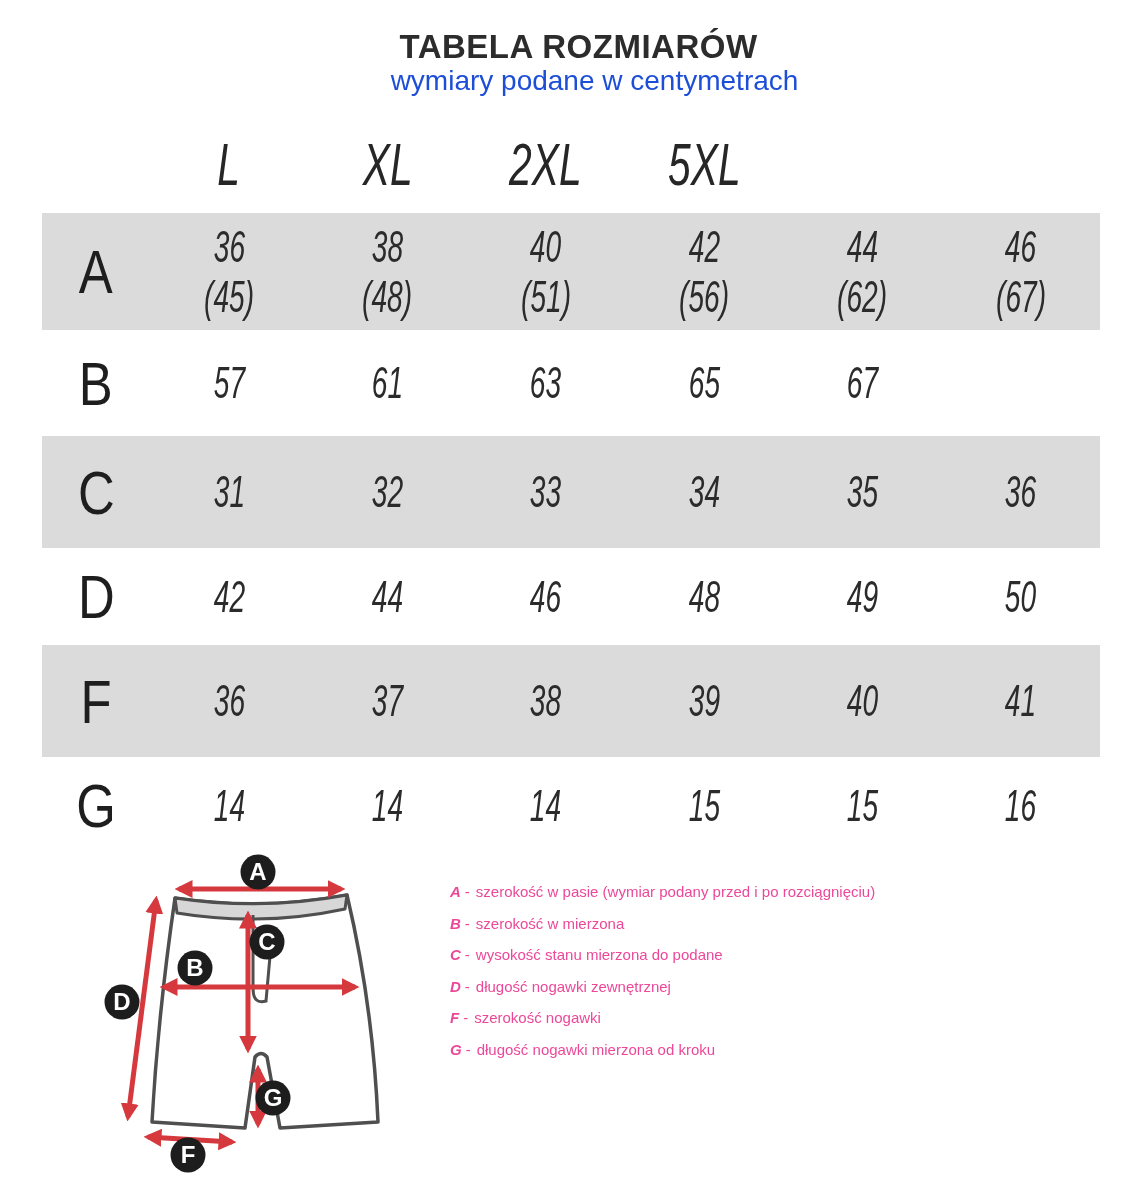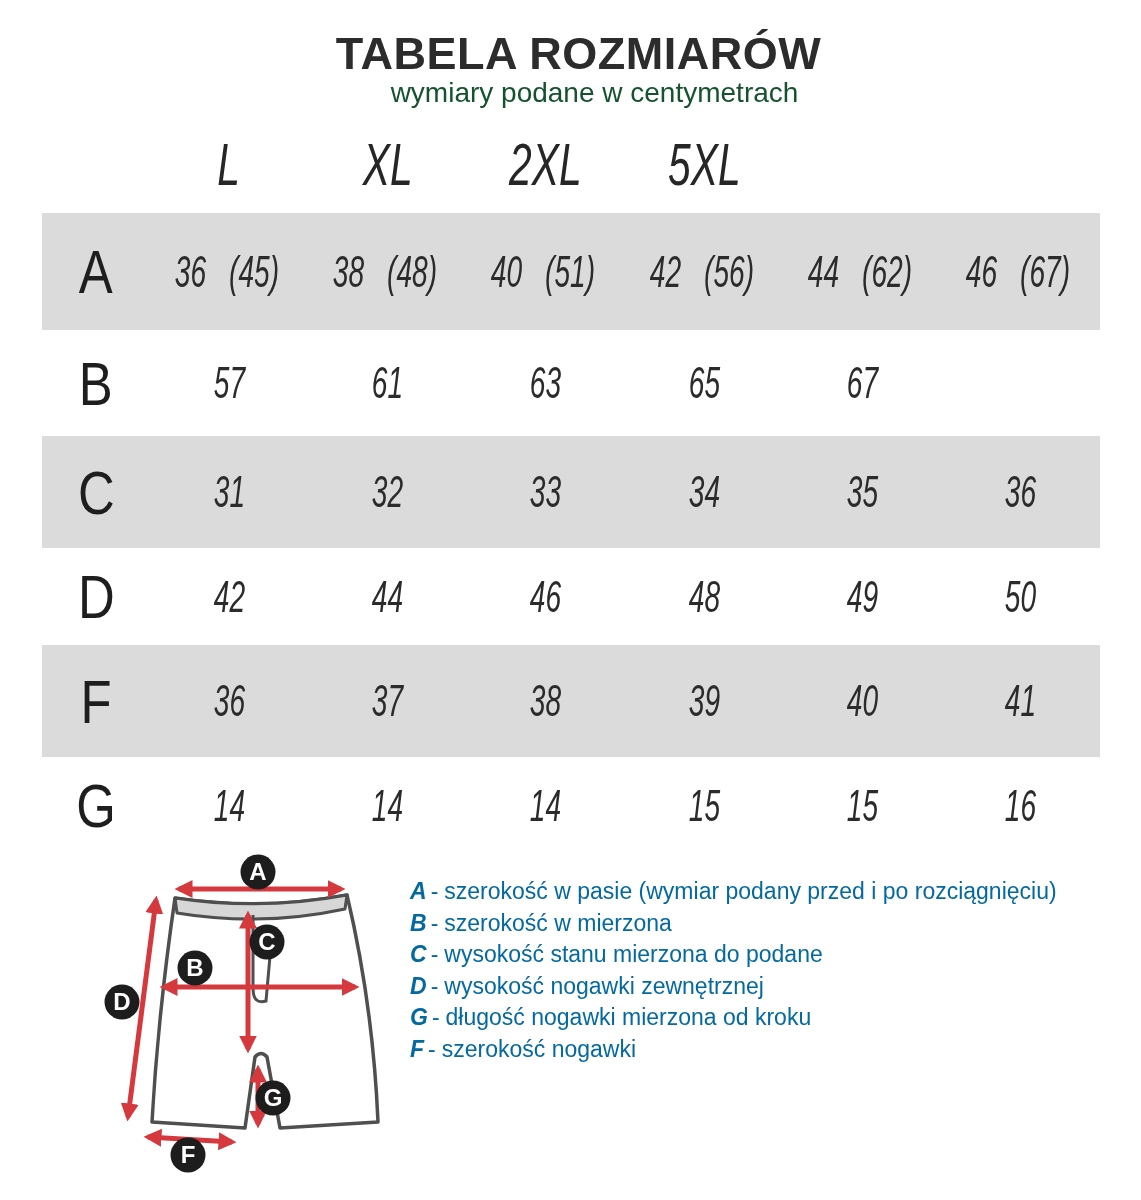--- a/index.html
+++ b/index.html
@@ -7,25 +7,25 @@
     position:relative;
     width:1141px;height:1200px;
     background:#ffffff;
     overflow:hidden;
     font-family:"Liberation Sans", sans-serif;
     color:#2e2e2e;
   }
   
   .hdr{position:absolute;top:30px;left:0;width:100%;text-align:center;}
   .title{
-    font-size:45px;font-weight:bold;color:#2c2c2c;
+    font-size:33px;font-weight:bold;color:#2c2c2c;
     letter-spacing:0.5px;line-height:1.05;margin:0;padding-left:16px;
   }
   .subtitle{
-    font-size:28px;color:#14532d;line-height:1.0;margin-top:2px;padding-left:48px;
+    font-size:28px;color:#1d4ed8;line-height:1.0;margin-top:2px;padding-left:48px;
   }
   
   .tbl{position:absolute;left:42px;top:115px;width:1058px;}
   .trow{
     display:grid;
     grid-template-columns:108px repeat(6,1fr);
     align-items:center;
   }
   .thead{height:98px;}
   .trow.gray{background:#dbdbdb;}
@@ -37,30 +37,30 @@
   .trow.r5{height:97px;}
   .cell{display:flex;align-items:center;justify-content:center;overflow:visible;}
   .cell.colhead span{
     display:inline-block;font-style:italic;font-size:60px;color:#262626;
     transform:scaleX(0.68);white-space:nowrap;
   }
   .cell.rowlabel span{
     display:inline-block;font-size:62px;color:#1e1e1e;
     transform:scaleX(0.82);
   }
-  .cell.val{text-align:center;}
+  .cell.val{flex-direction:column;text-align:center;}
   .cell.val span{
     display:inline-block;font-style:italic;font-size:44px;color:#2b2b2b;
     transform:scaleX(0.64);white-space:nowrap;line-height:1.12;
   }
   
   .diagram{position:absolute;left:95px;top:845px;width:310px;height:355px;}
   
   .legend{position:absolute;left:410px;top:876px;width:680px;}
-  .lg-line{font-size:23px;line-height:31.5px;color:#0369a1;white-space:nowrap;}
+  .lg-line{font-size:15px;line-height:31.5px;color:#ec4899;white-space:nowrap;margin-left:40px;}
   .lg-letter{font-weight:bold;font-style:italic;}
   .lg-sep{margin:0 6px 0 4px;}
 </style>
 </head>
 <body>
 
 <div class="page">
 
   <div class="hdr">
     <h1 class="title">TABELA ROZMIARÓW</h1>
@@ -271,18 +271,18 @@
     <g>
       <circle cx="93" cy="310" r="17.5" fill="#1d1d1d"></circle>
       <text x="93" y="318" text-anchor="middle" font-size="24" font-weight="bold" fill="#ffffff">F</text>
     </g>
   </svg>
 
   <div class="legend" id="legend">
       <div class="lg-line"><span class="lg-letter">A</span><span class="lg-sep">-</span><span class="lg-text">szerokość w pasie (wymiar podany przed i po rozciągnięciu)</span></div>
       <div class="lg-line"><span class="lg-letter">B</span><span class="lg-sep">-</span><span class="lg-text">szerokość w mierzona</span></div>
       <div class="lg-line"><span class="lg-letter">C</span><span class="lg-sep">-</span><span class="lg-text">wysokość stanu mierzona do podane</span></div>
-      <div class="lg-line"><span class="lg-letter">D</span><span class="lg-sep">-</span><span class="lg-text">wysokość nogawki zewnętrznej</span></div>
+      <div class="lg-line"><span class="lg-letter">D</span><span class="lg-sep">-</span><span class="lg-text">długość nogawki zewnętrznej</span></div>
+      <div class="lg-line"><span class="lg-letter">F</span><span class="lg-sep">-</span><span class="lg-text">szerokość nogawki</span></div>
       <div class="lg-line"><span class="lg-letter">G</span><span class="lg-sep">-</span><span class="lg-text">długość nogawki mierzona od kroku</span></div>
-      <div class="lg-line"><span class="lg-letter">F</span><span class="lg-sep">-</span><span class="lg-text">szerokość nogawki</span></div>
     </div>
 
 </div>
 
 </body></html>

